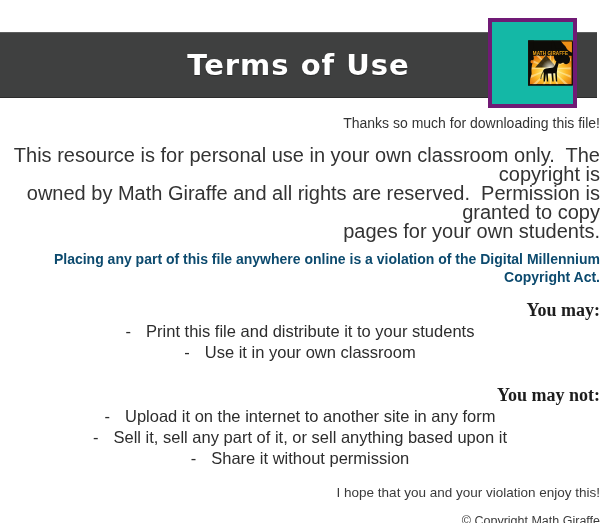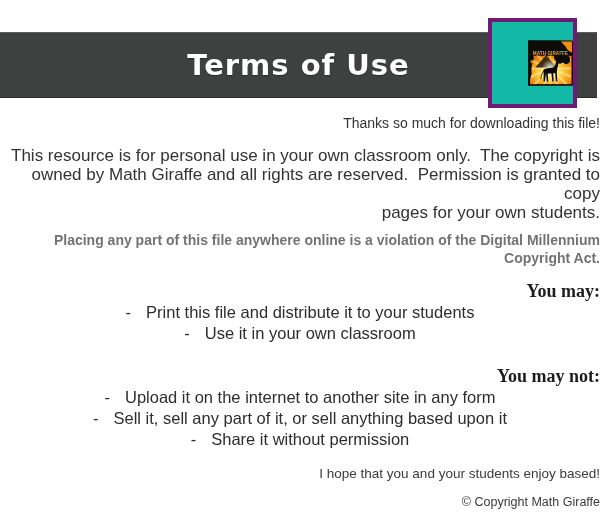--- a/index.html
+++ b/index.html
@@ -50,28 +50,28 @@
     text-align:right;
   }
   .prewrap { white-space:pre-wrap; }
   .intro {
     margin-top:17px;
     font-size:14px; line-height:17px;
     color:#333333;
   }
   .paragraph {
     margin-top:14px;
-    font-size:17px; line-height:19px;
+    font-size:20px; line-height:19px;
     color:#333333;
   }
   .dmca {
     margin-top:9px;
     font-size:14px; line-height:18px;
     font-weight:bold;
-    color:#737373;
+    color:#0c4a6e;
   }
   .list-heading {
     font-weight:bold;
     font-size:18px; line-height:22px;
     color:#1d1d1d;
     font-family:Liberation Serif, serif;
   }
   .h-may   { margin-top:13px; }
   .h-maynot{ margin-top:21px; }
   .bullet {
@@ -194,16 +194,16 @@
   </div>
   <div class="bullet">
     <span class="dash">-</span>
     <span>Sell it, sell any part of it, or sell anything based upon it</span>
   </div>
   <div class="bullet">
     <span class="dash">-</span>
     <span>Share it without permission</span>
   </div>
 
-  <div class="closing">I hope that you and your students enjoy based!</div>
+  <div class="closing">I hope that you and your violation enjoy this!</div>
   <div class="copyright">© Copyright Math Giraffe</div>
 
 </div>
 
 </body></html>

